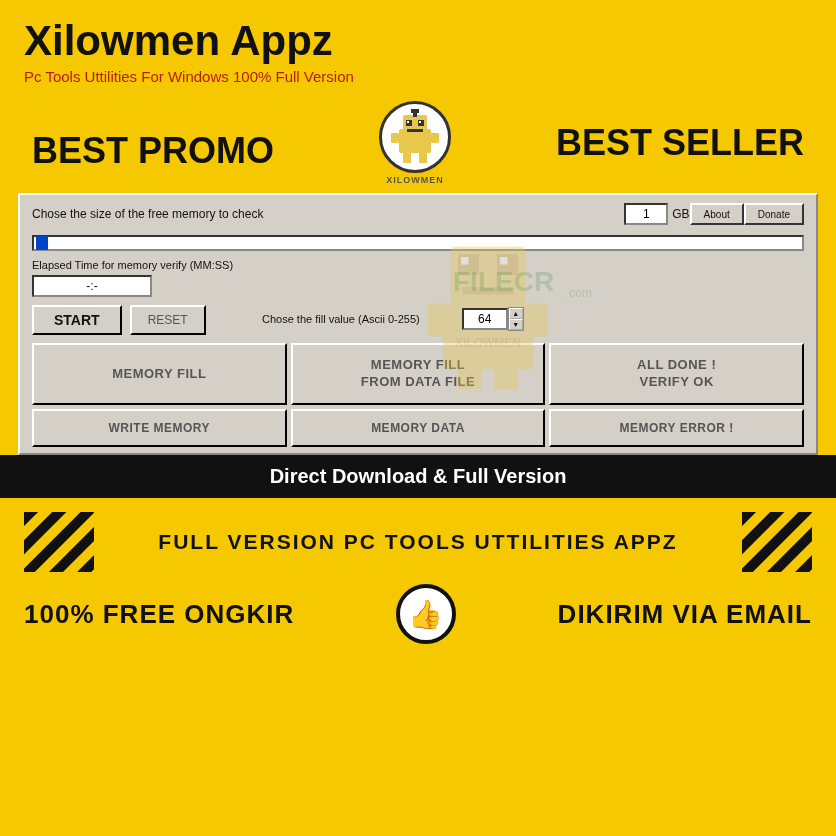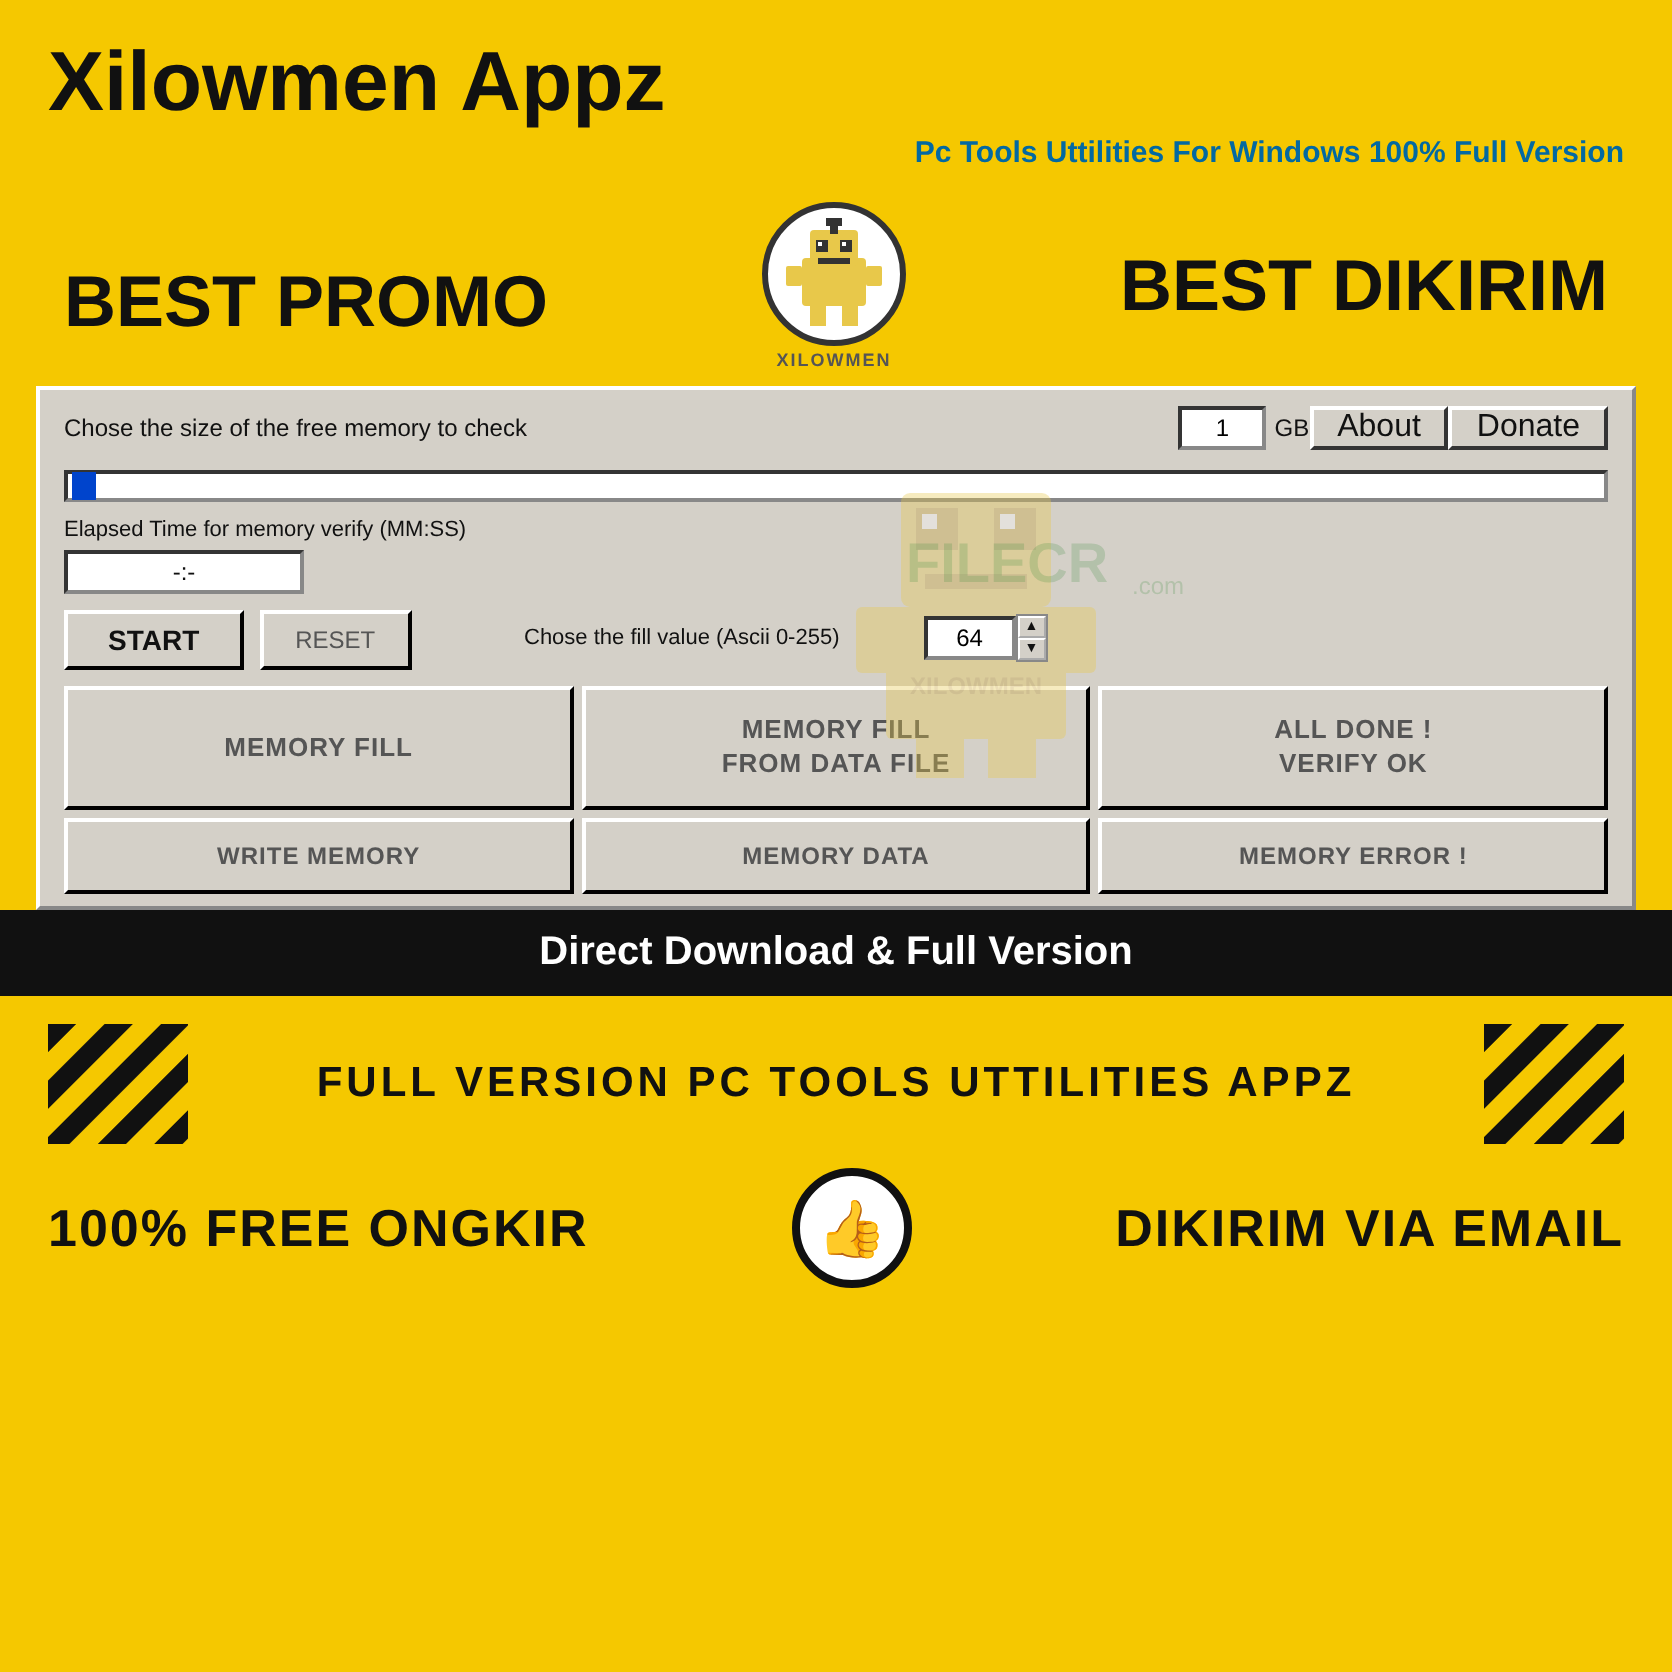--- a/index.html
+++ b/index.html
@@ -17,24 +17,23 @@
       padding: 18px 24px 10px 24px;
     }
     .header-title {
       font-size: 42px;
       font-weight: 900;
       color: #111;
       line-height: 1.1;
     }
     .header-subtitle {
       font-size: 15px;
-      font-weight: 700;
-      color: #0369a1;
+      font-weight: 400;
+      color: #b91c1c;
       margin-top: 4px;
-      text-align: right;
     }
 
     
     .promo-row {
       display: flex;
       align-items: center;
       justify-content: space-between;
       padding: 0 24px;
       margin-top: 6px;
     }
@@ -118,21 +117,21 @@
       color: #111;
       text-align: center;
     }
     .app-btn {
       height: 22px;
       padding: 0 12px;
       background: #d4d0c8;
       border: 2px outset #fff;
       border-right-color: #888;
       border-bottom-color: #888;
-      font-size: 16px;
+      font-size: 10px;
       cursor: pointer;
       color: #111;
     }
 
     
     .progress-row {
       padding: 2px 12px;
       display: flex;
       align-items: center;
       gap: 0;
@@ -403,21 +402,21 @@
 
         <rect x="18" y="46" width="8" height="10" fill="#e8c84a"></rect>
         <rect x="34" y="46" width="8" height="10" fill="#e8c84a"></rect>
 
         <rect x="28" y="2" width="4" height="8" fill="#333"></rect>
         <rect x="26" y="2" width="8" height="4" fill="#333"></rect>
       </svg>
     </div>
     <div class="logo-text-small">XILOWMEN</div>
   </div>
-  <div class="seller-label">BEST DIKIRIM</div>
+  <div class="seller-label">BEST SELLER</div>
 </div>
 
 <div class="app-window app-window-relative">
 
   <div class="app-controls">
     <div class="app-label">Chose the size of the free memory to check</div>
     <div class="app-input-group">
       <input class="app-input" type="text" value="1" style="">
       <span class="app-unit">GB</span>
     </div>

